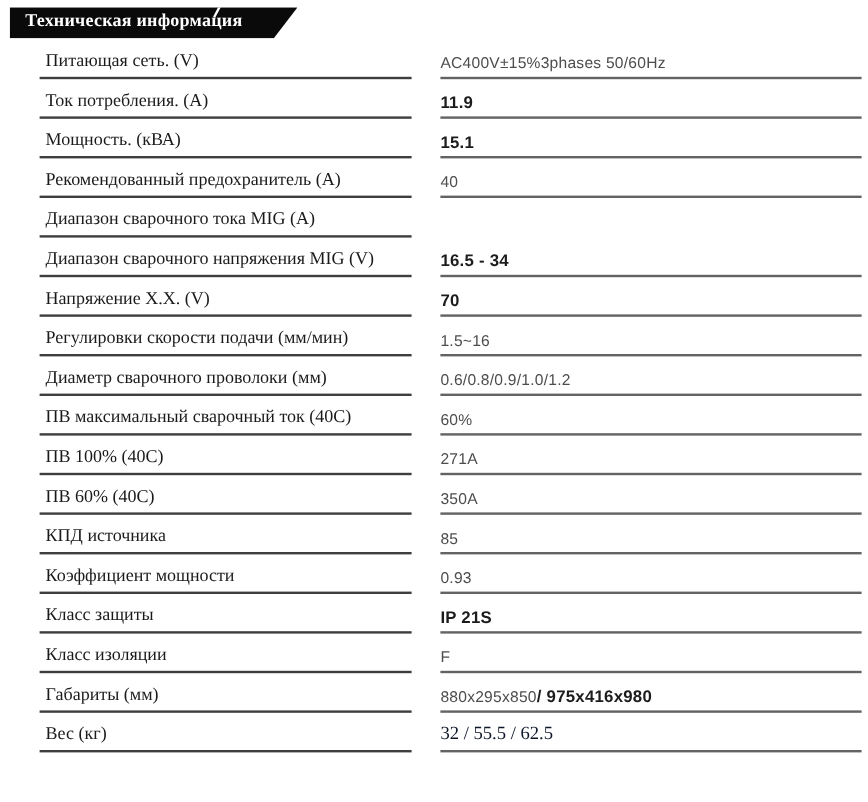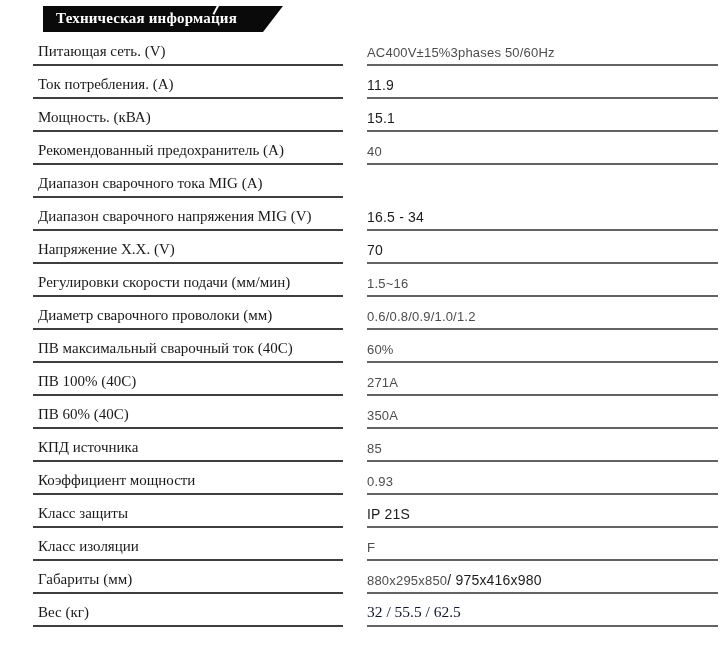--- a/index.html
+++ b/index.html
@@ -17,21 +17,20 @@
     --value-strong: #1c1c1c;
   }
 
   
   .banner {
     position: absolute;
     left: 8px; top: 6px;
     width: 240px; height: 26px;
     background: var(--banner-bg);
     clip-path: polygon(0 0, 100% 0, calc(100% - 20px) 100%, 0 100%);
-    margin-left: 35px;
   }
   .banner .title {
     display: block;
     padding-left: 13px;
     line-height: 25px;
     font-family: "Liberation Serif", serif;
     font-weight: 700;
     font-size: 15px;
     letter-spacing: 0.2px;
     color: #ffffff;
@@ -77,21 +76,21 @@
   }
   .v-normal {
     font-family: "Liberation Sans", sans-serif;
     font-weight: 400;
     font-size: 13px;
     color: var(--value-plain);
     letter-spacing: 0.2px;
   }
   .v-strong {
     font-family: "Liberation Sans", sans-serif;
-    font-weight: 400;
+    font-weight: 700;
     font-size: 14px;
     color: var(--value-strong);
     letter-spacing: 0.2px;
   }
   .v-serif {
     font-family: "Liberation Serif", serif;
     font-weight: 400;
     font-size: 15.5px;
     color: #0f172a;
   }

